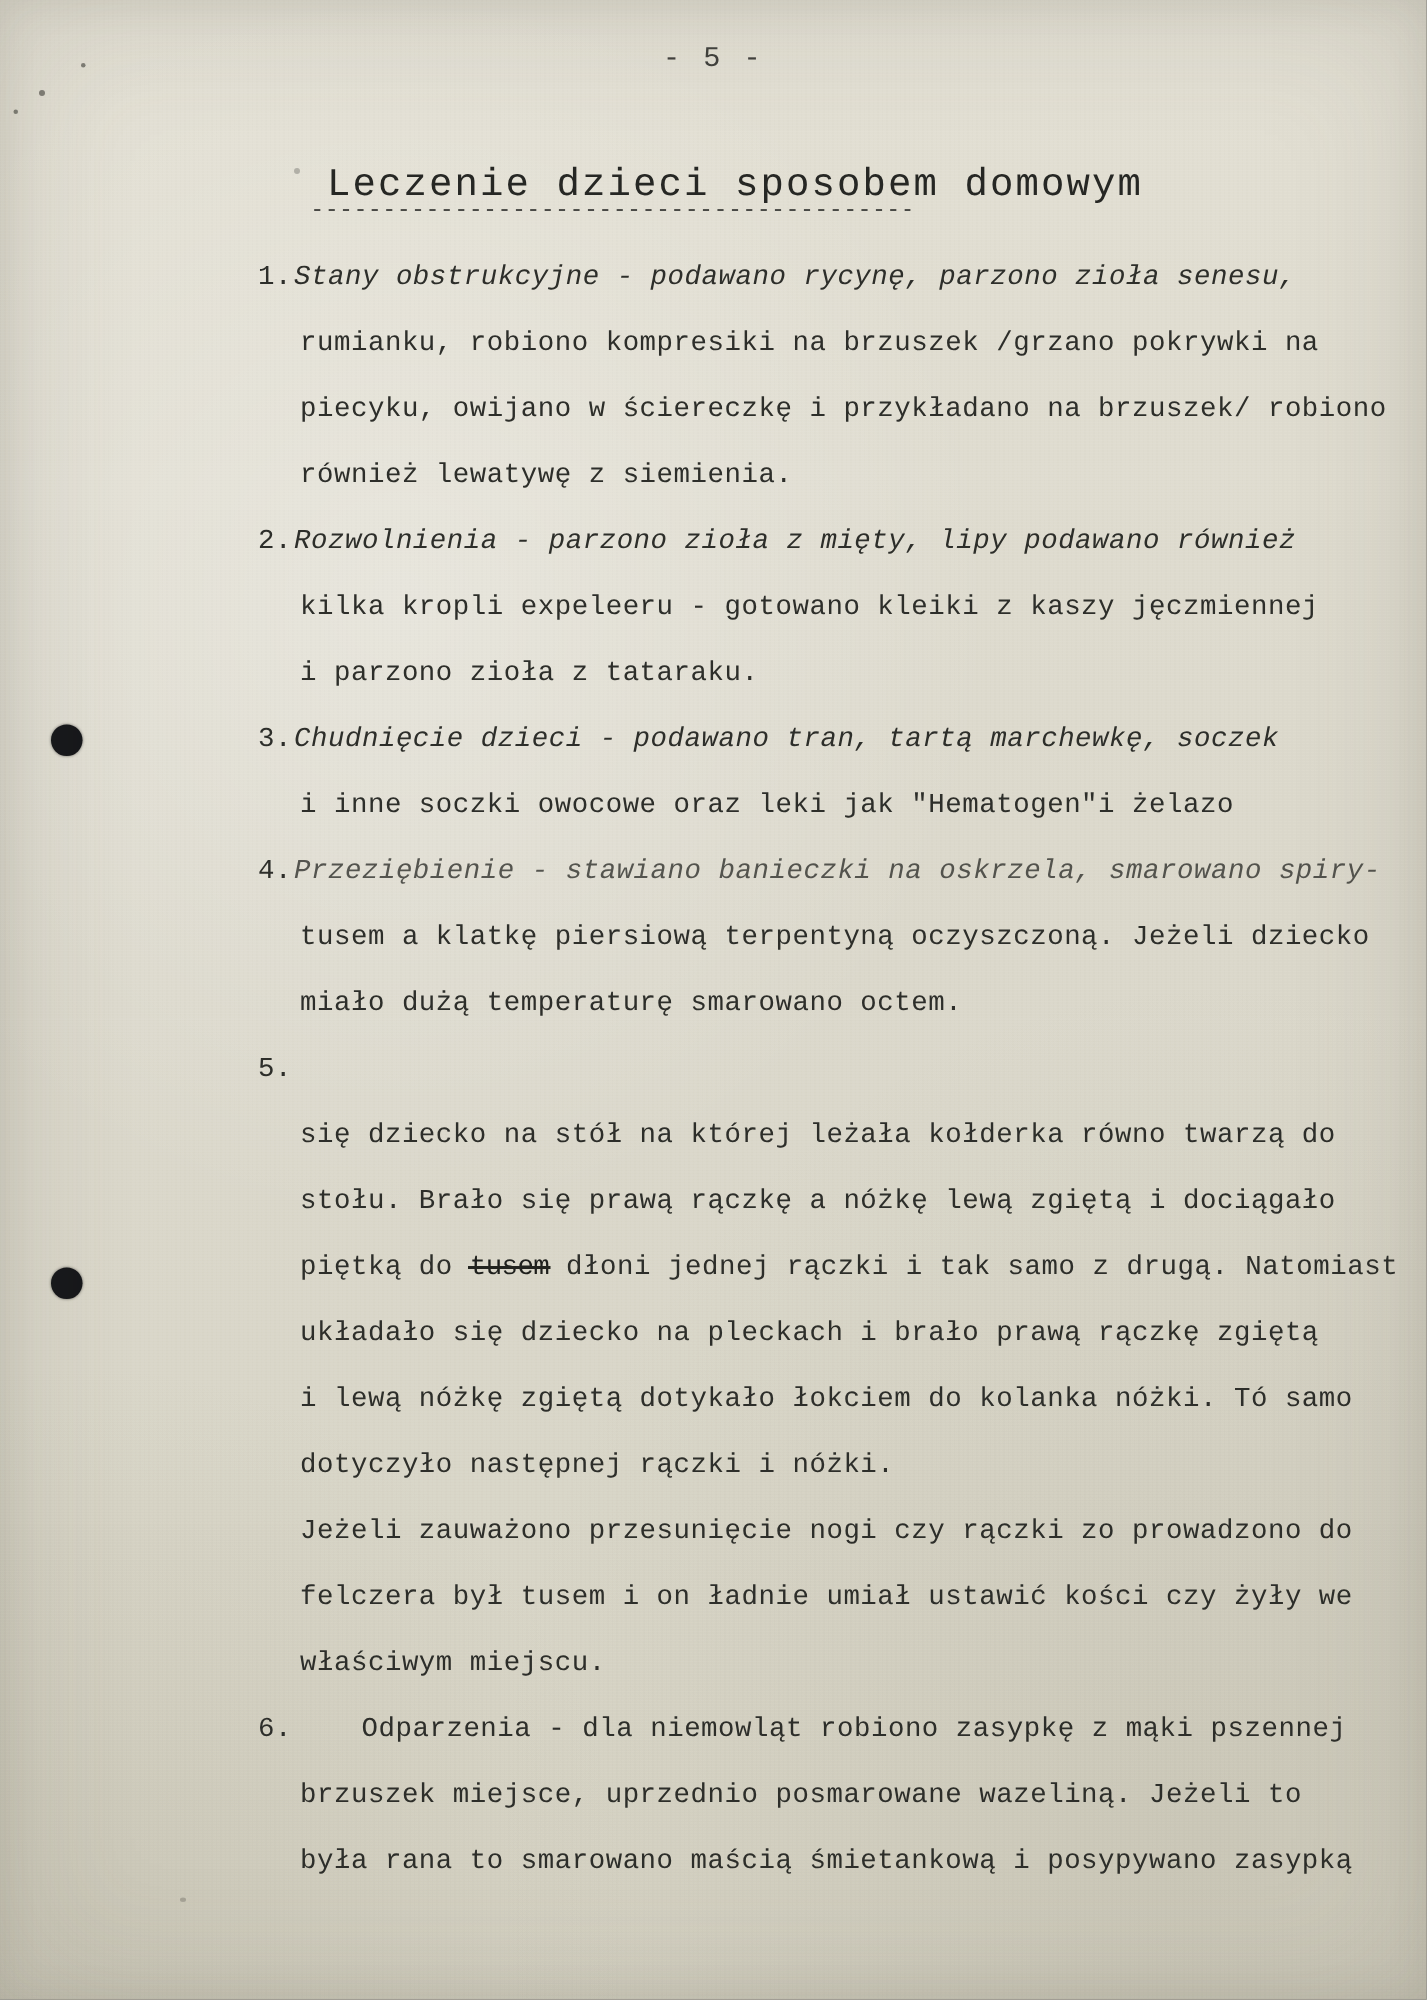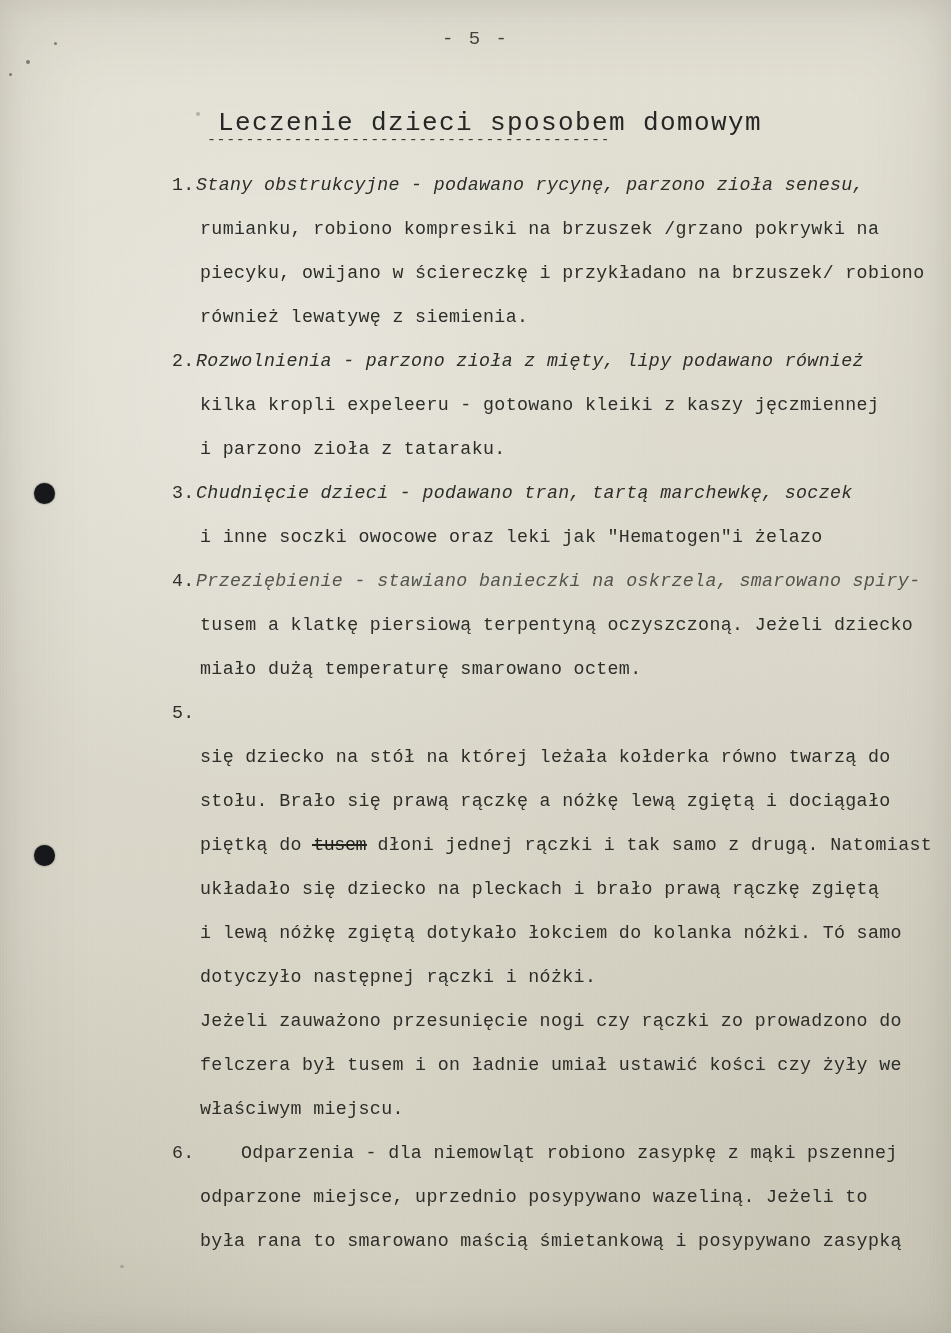--- a/index.html
+++ b/index.html
@@ -254,21 +254,21 @@
         <span class="txt">właściwym miejscu.</span>
       </div>
     </div>
 
     <div class="item">
       <div class="line indent-wide">
         <span class="marker">6.</span>
         <span class="txt">Odparzenia - dla niemowląt robiono zasypkę z mąki pszennej</span>
       </div>
       <div class="line indent-cont">
-        <span class="txt">odparzone miejsce, uprzednio posypywano wazeliną. Jeżeli to</span>
+        <span class="txt">brzuszek miejsce, uprzednio posmarowane wazeliną. Jeżeli to</span>
       </div>
       <div class="line indent-cont">
         <span class="txt">była rana to smarowano maścią śmietankową i posypywano zasypką</span>
       </div>
 
     </div>
 
   </div>
 
   <div id="vignette"></div>

